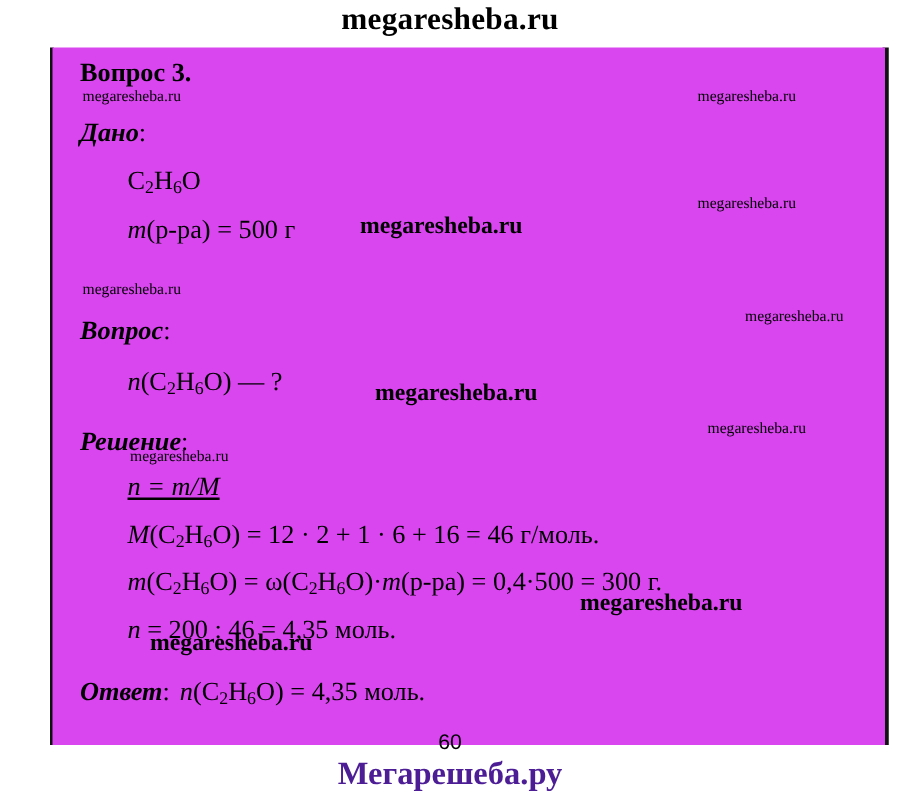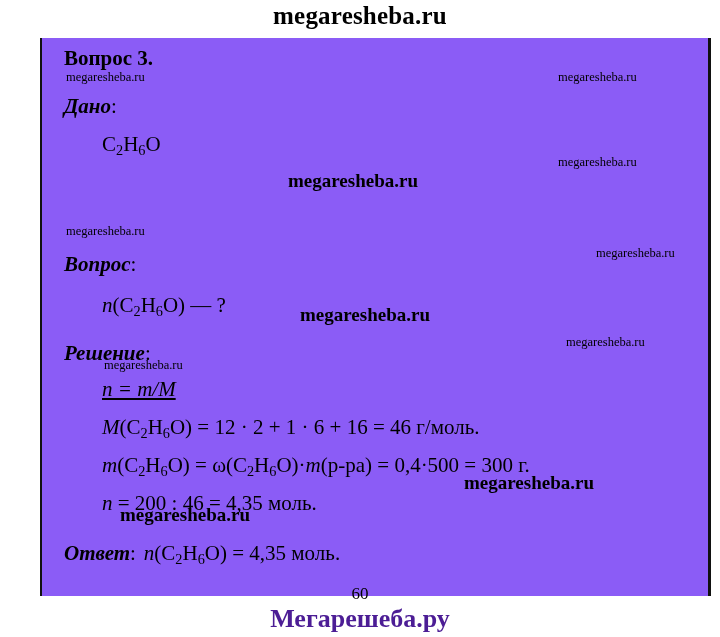--- a/index.html
+++ b/index.html
@@ -37,21 +37,21 @@
     color: #000;
   }
 
   
   .scan {
     position: absolute;
     left: 42px;
     top: 38px;
     width: 666px;
     height: 558px;
-    background: #8b5cf6;
+    background: #d946ef;
   }
   .scan-edge-left {
     position: absolute;
     left: 40px;
     top: 38px;
     width: 3px;
     height: 558px;
     background: #111;
   }
   .scan-edge-right {
@@ -107,21 +107,21 @@
     font-weight: bold;
   }
 
   .page-num {
     position: absolute;
     left: 0;
     top: 584px;
     width: 720px;
     text-align: center;
     font-size: 17px;
-    font-family: Liberation Serif, serif;
+    font-family: Liberation Sans, sans-serif;
   }
 
   .bottom-banner {
     position: absolute;
     left: 0;
     top: 604px;
     width: 720px;
     text-align: center;
     font-size: 26px;
     font-weight: bold;
@@ -144,20 +144,23 @@
     <div class="ln heading" style="left:22px; top:8px;">Вопрос 3.</div>
 
     <div class="ln" style="left:22px; top:56px;">
       <span class="label-it">Дано</span><span class="heading nonital" style="font-weight:normal;">:</span>
     </div>
 
     <div class="ln formula-up" style="left:60px; top:94px;">
       C<sub>2</sub>H<sub>6</sub>O
     </div>
 
+    <div class="ln" style="left:60px; top:133px;">
+      <span class="formula">m</span><span class="formula-up">(р-ра) = 500 г</span>
+    </div>
 
 
     <div class="ln" style="left:22px; top:214px;">
       <span class="label-it">Вопрос</span><span class="heading nonital" style="font-weight:normal;">:</span>
     </div>
 
     <div class="ln" style="left:60px; top:255px;text-align:center;">
       <span class="formula">n</span><span class="formula-up">(C<sub>2</sub>H<sub>6</sub>O) — ?</span>
     </div>
 

